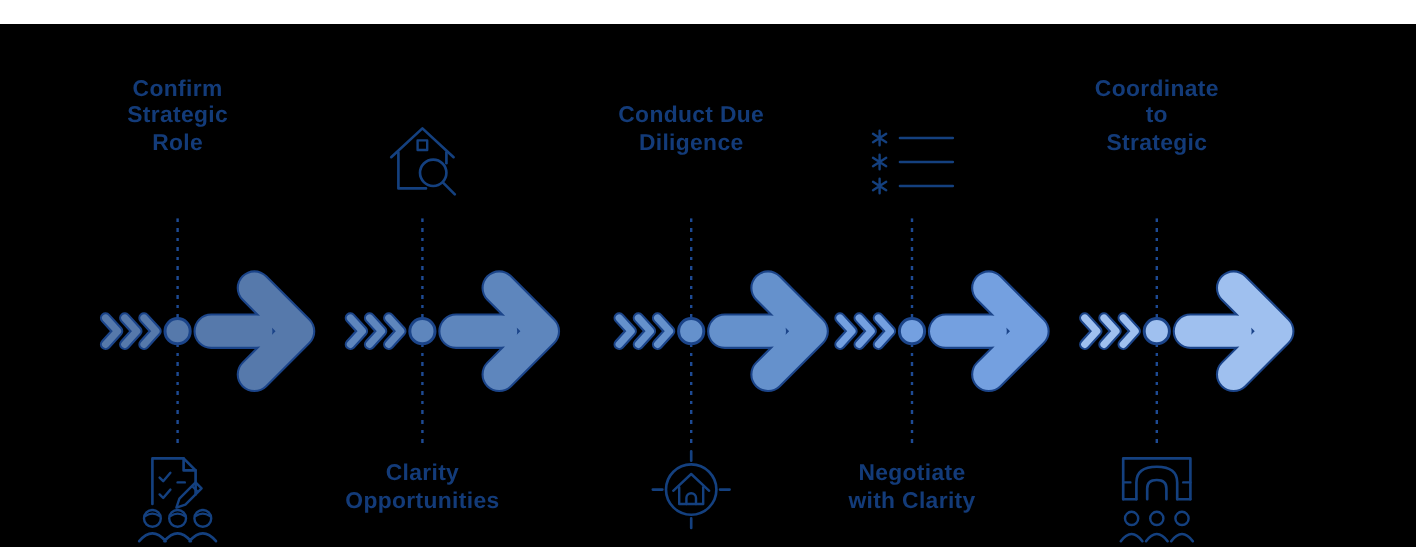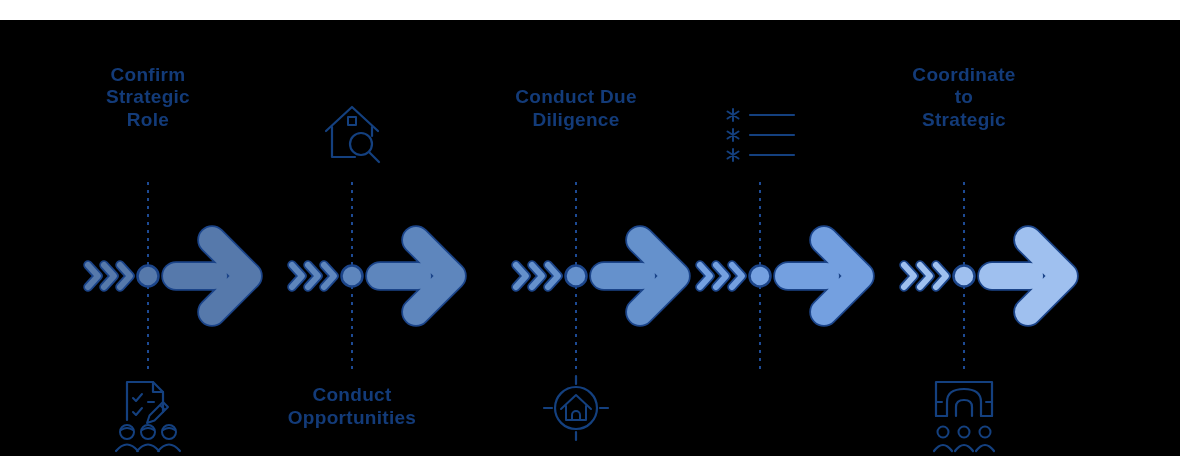--- a/index.html
+++ b/index.html
@@ -97,21 +97,21 @@
       <path class="chev-fill" d="M4,5 14,16 4,27 M20,5 30,16 20,27 M36,5 46,16 36,27"></path>
     </svg>
     <svg class="dot-svg" width="26" height="26" viewBox="0 0 26 26">
       <circle class="dot-fill" cx="13" cy="13" r="10.5"></circle>
     </svg>
     <svg class="arrow-svg" width="104" height="100" viewBox="0 0 104 100">
       <path class="arrow-outline" d="M14,50 H52 M50,14 86,50 50,86"></path>
       <path class="arrow-fill" d="M14,50 H52 M50,14 86,50 50,86"></path>
     </svg>
     <div class="slot bottom-label">
-      <div class="label">Conduct
+      <div class="label">Clarity
 Opportunities</div>
     </div>
   </div>
 
   <div class="step" style="left: 474px; --arrow: #6591cc;">
     <div class="dash-line"></div>
     <div class="slot top-label">
       <div class="label">Conduct Due
 Diligence</div>
     </div>
@@ -153,20 +153,24 @@
       <path class="chev-outline" d="M4,5 14,16 4,27 M20,5 30,16 20,27 M36,5 46,16 36,27"></path>
       <path class="chev-fill" d="M4,5 14,16 4,27 M20,5 30,16 20,27 M36,5 46,16 36,27"></path>
     </svg>
     <svg class="dot-svg" width="26" height="26" viewBox="0 0 26 26">
       <circle class="dot-fill" cx="13" cy="13" r="10.5"></circle>
     </svg>
     <svg class="arrow-svg" width="104" height="100" viewBox="0 0 104 100">
       <path class="arrow-outline" d="M14,50 H52 M50,14 86,50 50,86"></path>
       <path class="arrow-fill" d="M14,50 H52 M50,14 86,50 50,86"></path>
     </svg>
+    <div class="slot bottom-label">
+      <div class="label">Negotiate
+with Clarity</div>
+    </div>
   </div>
 
   <div class="step" style="left: 862px; --arrow: #9fc0ef;">
     <div class="dash-line"></div>
     <div class="slot top-label">
       <div class="label">Coordinate
 to
 Strategic</div>
     </div>
     <svg class="chevrons" width="50" height="32" viewBox="0 0 50 32">

